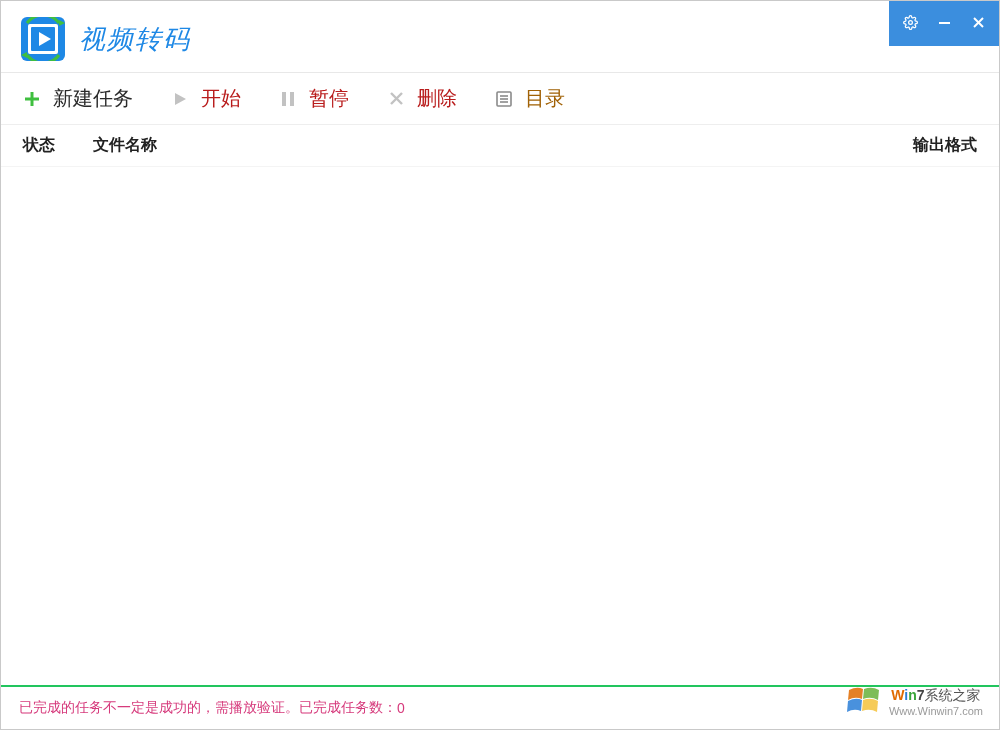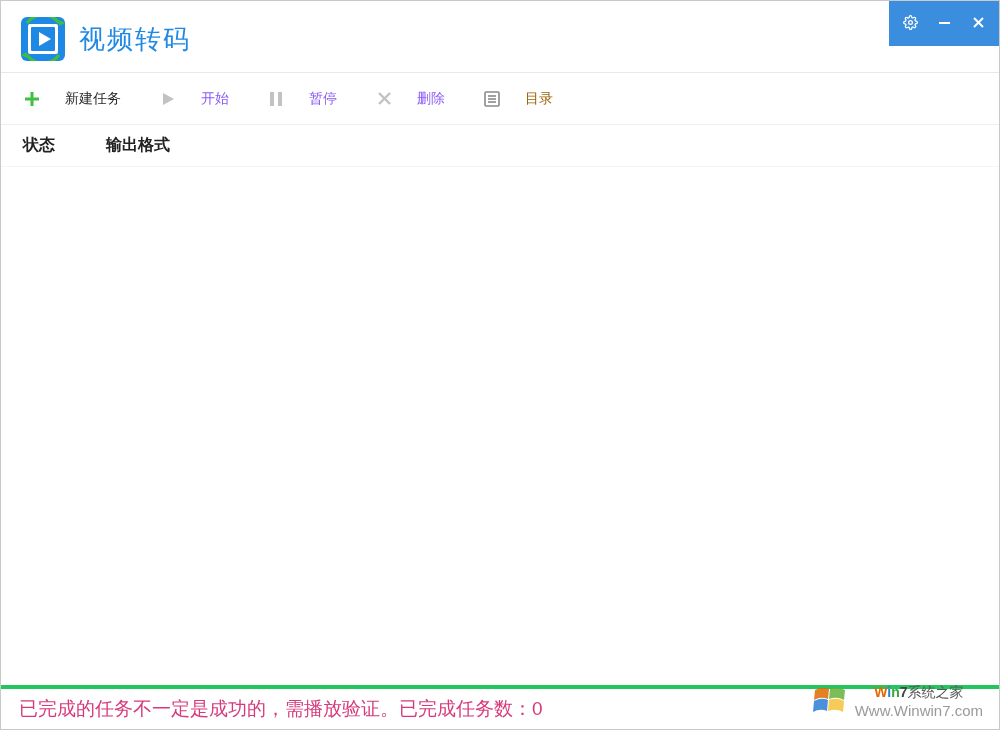--- a/index.html
+++ b/index.html
@@ -35,20 +35,21 @@
   .logo {
     width: 44px;
     height: 44px;
     margin-right: 14px;
   }
   .app-title {
     font-size: 26px;
     color: #1e88e5;
     letter-spacing: 2px;
     font-weight: 400;
+    font-style: italic;
   }
   .window-controls {
     position: absolute;
     top: 0;
     right: 0;
     background: #3b8ede;
     height: 45px;
     display: flex;
     align-items: center;
     padding: 0 4px;
@@ -66,67 +67,67 @@
     height: 52px;
     display: flex;
     align-items: center;
     padding: 0 22px;
     gap: 38px;
     border-bottom: 1px solid #eee;
   }
   .tbtn {
     display: flex;
     align-items: center;
-    gap: 24px;
+    gap: 12px;
     cursor: pointer;
     color: #555;
-    font-size: 14px;
-  }
-  .tbtn.disabled { color: #8b5cf6; cursor: default; }
+    font-size: 20px;
+  }
+  .tbtn.disabled { color: #b91c1c; cursor: default; }
   .tbtn.add { color: #2a2a2a; font-weight: 500; }
   .tbtn .ico { width: 18px; height: 18px; display:flex; align-items:center; justify-content:center; }
   .ico.plus svg { stroke:#3fbf3f; stroke-width:3; }
   .table-header {
     display: flex;
     padding: 10px 22px;
     font-weight: 700;
     color: #222;
     font-size: 16px;
     border-bottom: 1px solid #f4f4f4;
   }
   .col-status { width: 60px; }
   .col-name { flex: 1; padding-left: 10px; }
   .col-progress { width: 410px; }
-  .col-output { width: 90px; text-align: left; margin-left: 23px; }
+  .col-output { width: 90px; text-align: right; margin-left: 23px; }
   .table-body {
     flex: 1;
     overflow: auto;
   }
   .statusbar {
     height: 44px;
     display: flex;
     align-items: center;
     padding: 0 18px;
     color: #d63a7c;
-    font-size: 19px;
-    border-top: 4px solid #22c55e;
+    font-size: 14px;
+    border-top: 2px solid #22c55e;
   }
   .watermark {
     position: absolute;
     right: 16px;
     bottom: 10px;
     display: flex;
     align-items: center;
     gap: 8px;
     pointer-events: none;
     color: #777;
     text-align: center;
   }
   .watermark .wm-title { font-size: 14px; }
-  .watermark .wm-url { font-size: 15px; color: #9a9a9a; display:block; }
+  .watermark .wm-url { font-size: 11px; color: #9a9a9a; display:block; }
   .watermark .wm-title .w { color:#e06a00; font-weight:700; }
   .watermark .wm-title .i { color:#2a7ed8; font-weight:700; }
   .watermark .wm-title .n { color:#3aa53a; font-weight:700; }
   .watermark svg { opacity:0.85; }
 </style>
 </head>
 <body>
 
 <div class="window">
 
@@ -222,20 +223,21 @@
             <line x1="4" y1="8" x2="12" y2="8"></line>
             <line x1="4" y1="11" x2="12" y2="11"></line>
         </svg>
       </span>
       <span>目录</span>
     </div>
   </div>
 
   <div class="table-header">
     <div class="col-status">状态</div>
+    <div class="col-name">文件名称</div>
     <div class="col-output">输出格式</div>
   </div>
 
   <div class="table-body"></div>
 
   <div class="statusbar">
     <span>已完成的任务不一定是成功的，需播放验证。已完成任务数：</span>
     <span>0</span>
   </div>
 

